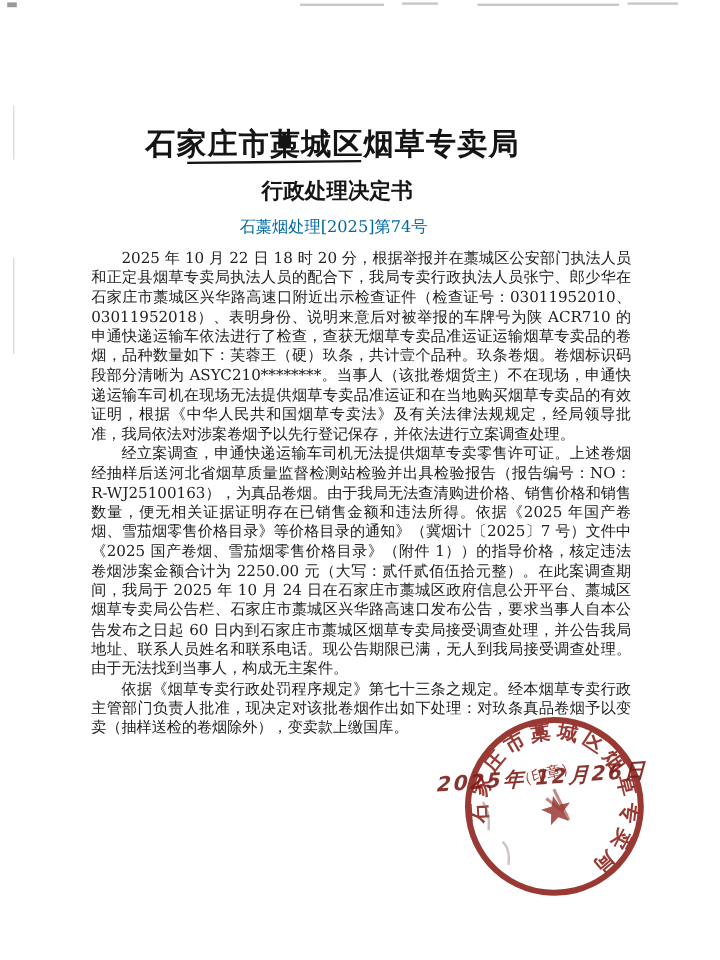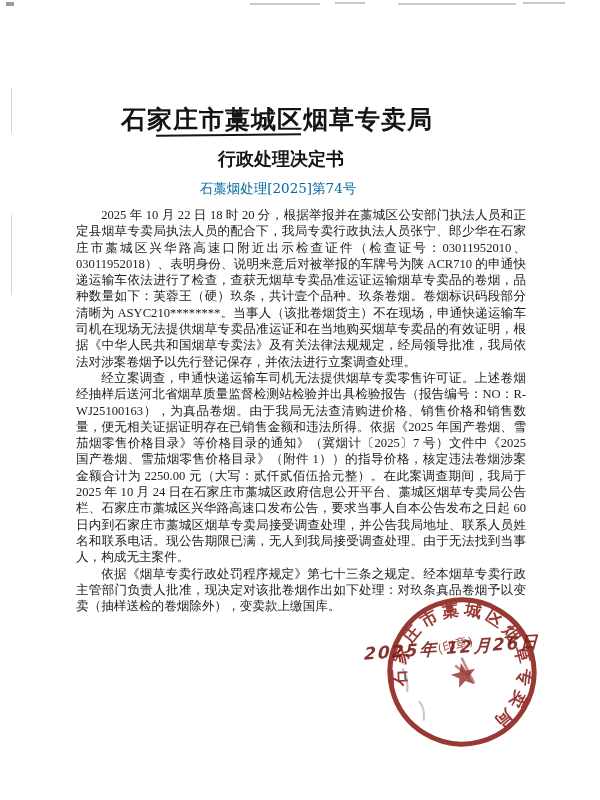--- a/index.html
+++ b/index.html
@@ -48,21 +48,20 @@
     font-size: 13.5px;
     color: #0369a1;
   }
   .body-text {
     position: absolute;
     top: 207px; left: 76px; width: 450px;
     font-size: 12.6px;
     line-height: 16.3px;
     text-align: justify;
     color: #212121;
-    font-family: Liberation Serif, serif;
   }
   .body-text p { margin: 0; text-indent: 2em; }
 
   .seal {
     position: absolute;
     left: 375px; top: 592px;
     width: 175px; height: 165px;
   }
   .handwritten-date {
     position: absolute;

